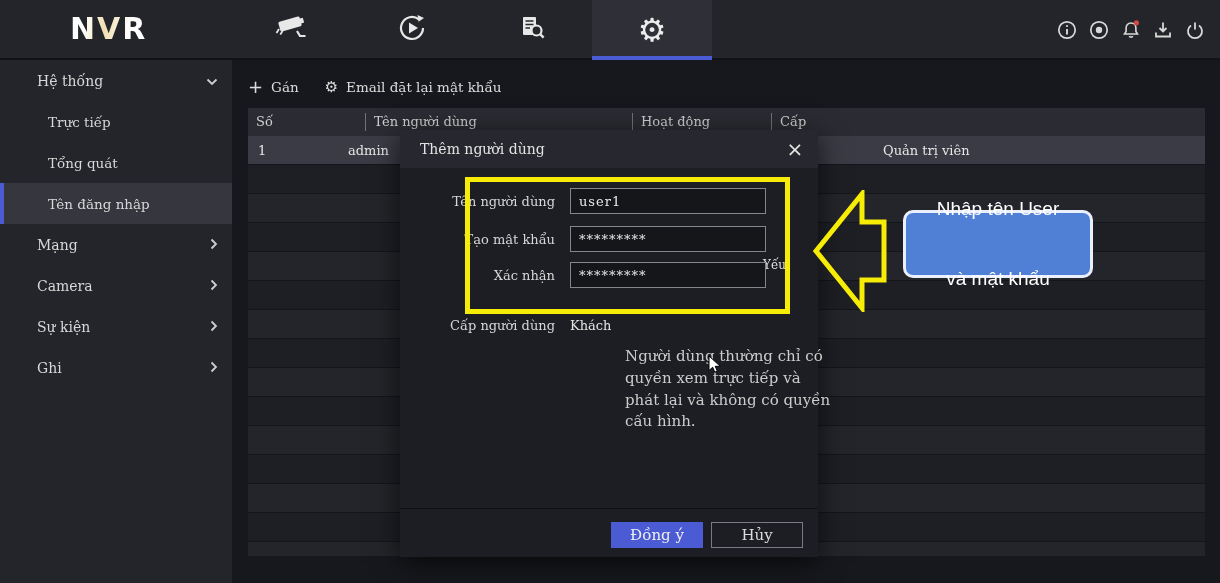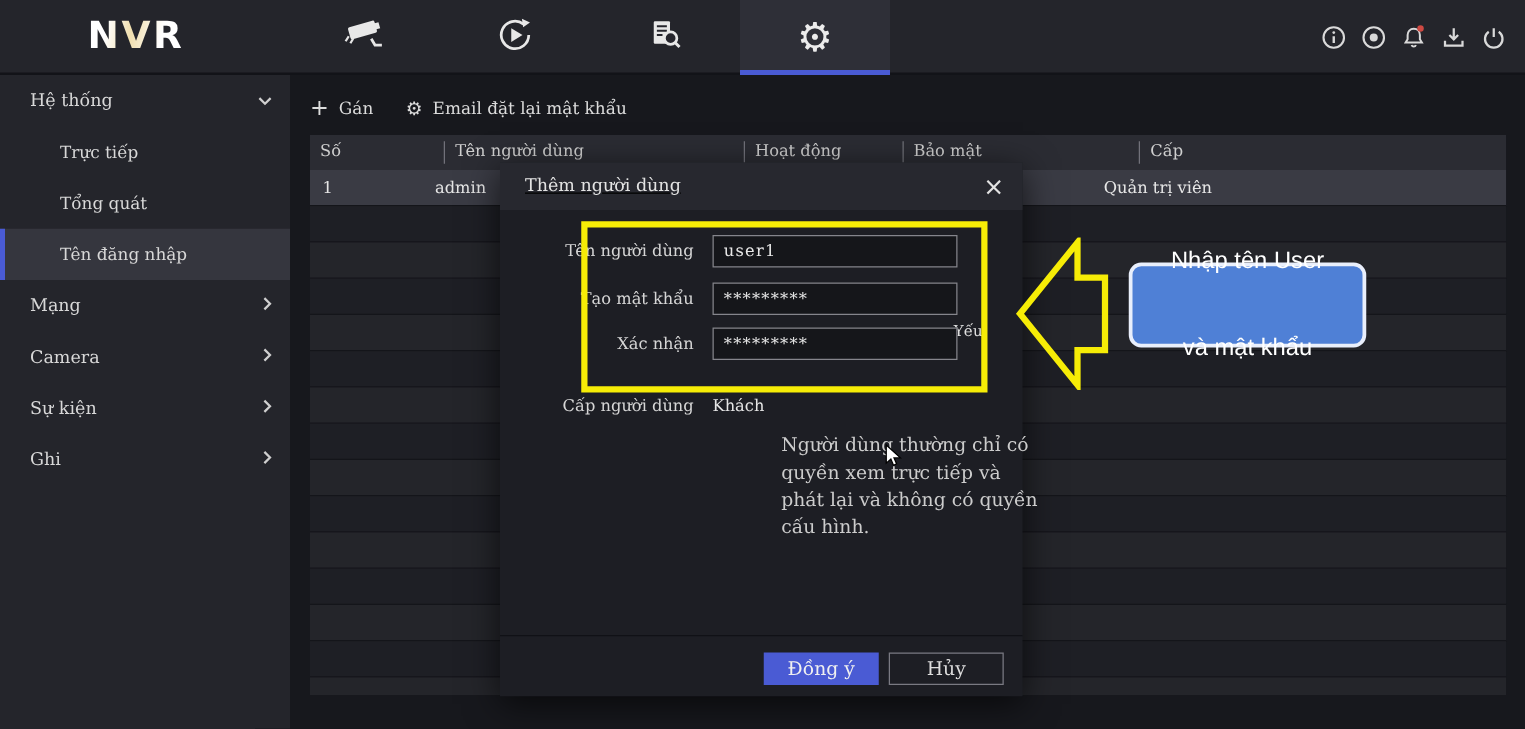--- a/index.html
+++ b/index.html
@@ -19,21 +19,21 @@
     color:#e6e6e6; position:relative; }
   .navtab.selected { background:#2e2f37; }
   .navtab.selected::after { content:""; position:absolute; left:0; bottom:0; width:120px; height:4px; background:#4a5bd4; }
   .gear-glyph { font-family:"DejaVu Sans",sans-serif; font-size:32px; line-height:1; color:#ececec; }
   .right-icons { position:absolute; right:14px; top:0; height:60px; display:flex; align-items:center; gap:10px; color:#d9d9d9; }
   .ric { width:22px; height:22px; position:relative; display:flex; align-items:center; justify-content:center; }
 
   
   .sidebar { position:absolute; left:0; top:60px; width:232px; height:523px; background:#24252b; }
   .side-item { position:relative; height:41px; display:flex; align-items:center; color:#d8d8d8; font-size:14px; cursor:default; }
-  .side-item .lbl { margin-left:24px; }
+  .side-item .lbl { margin-left:37px; }
   .side-item.sub .lbl { margin-left:48px; font-size:13.5px; }
   .side-item.selected { background:#35363e; }
   .side-item.selected::before { content:""; position:absolute; left:0; top:0; width:4px; height:41px; background:#4a5bd4; }
   .side-item .chev { position:absolute; right:14px; top:50%; transform:translateY(-50%); color:#cfcfcf; }
 
   
   .toolbar { position:absolute; left:248px; top:72px; height:30px; display:flex; align-items:center; gap:26px; color:#dcdcdc; font-size:13.5px; }
   .tool-btn { display:flex; align-items:center; gap:8px; }
   .plus-glyph { font-family:"DejaVu Sans",sans-serif; font-size:18px; line-height:1; }
   .gear-small { font-family:"DejaVu Sans",sans-serif; font-size:15px; line-height:1; }
@@ -45,21 +45,21 @@
   .th + .th { border-left:1px solid #71717a; }
   .c0{width:90px;} .c1{width:240px;} .c2{width:112px;} .c3{width:183px;} .c4{width:332px;}
   .trow1 { display:flex; height:29px; background:#3a3b44; color:#e6e6e6; font-size:13px; align-items:center; border-bottom:1px solid #14151a; }
   .td { padding-left:10px; }
   .trow { height:29px; border-bottom:1px solid #14151a; }
   .trow.even { background:#1e1f25; }
   .trow.odd  { background:#24252a; }
 
   
   .modal { position:absolute; left:400px; top:130px; width:418px; height:427px; background:#1d1e24;
-    box-shadow:0 6px 26px rgba(0,0,0,.65); z-index:5;text-decoration:underline; }
+    box-shadow:0 6px 26px rgba(0,0,0,.65); z-index:5; }
   .modal-title { height:38px; background:#27282f; display:flex; align-items:center; color:#e3e3e3; font-size:14px; padding-left:20px; }
   .modal-close { position:absolute; right:10px; top:6px; width:26px; height:26px; display:flex; align-items:center; justify-content:center;
     color:#e3e3e3; font-size:20px; font-family:"DejaVu Sans",sans-serif; cursor:pointer; }
   .frow { position:absolute; display:flex; align-items:center; }
   .flabel { width:170px; text-align:right; color:#d6d6d6; font-size:13px; padding-right:15px; }
   .finput { width:196px; height:26px; background:#15161a; border:1px solid #85858c; color:#e8e8e8;
     font-size:13px; display:flex; align-items:center; padding-left:8px; letter-spacing:1px; }
   .strength { position:absolute; left:185px; top:128px; display:flex; align-items:center; gap:8px; }
   .seg { width:50px; height:4px; border-radius:2px; }
   .yeu { color:#e0e0e0; font-size:12px; margin-left:4px; }
@@ -223,21 +223,20 @@
       <span class="gear-small">⚙</span>
       <span>Email đặt lại mật khẩu</span>
     </div>
   </div>
 
   <div class="table">
     <div class="thead">
       <div class="th c0">Số</div>
       <div class="th c1">Tên người dùng</div>
       <div class="th c2">Hoạt động</div>
-      <div class="th c3">Bảo mật</div>
       <div class="th c4">Cấp</div>
     </div>
     <div class="trow1">
       <div class="td c0">1</div>
       <div class="td c1">admin</div>
       <div class="td c2"></div>
       <div class="td c3"></div>
       <div class="td c4">Quản trị viên</div>
     </div>
     <div>

